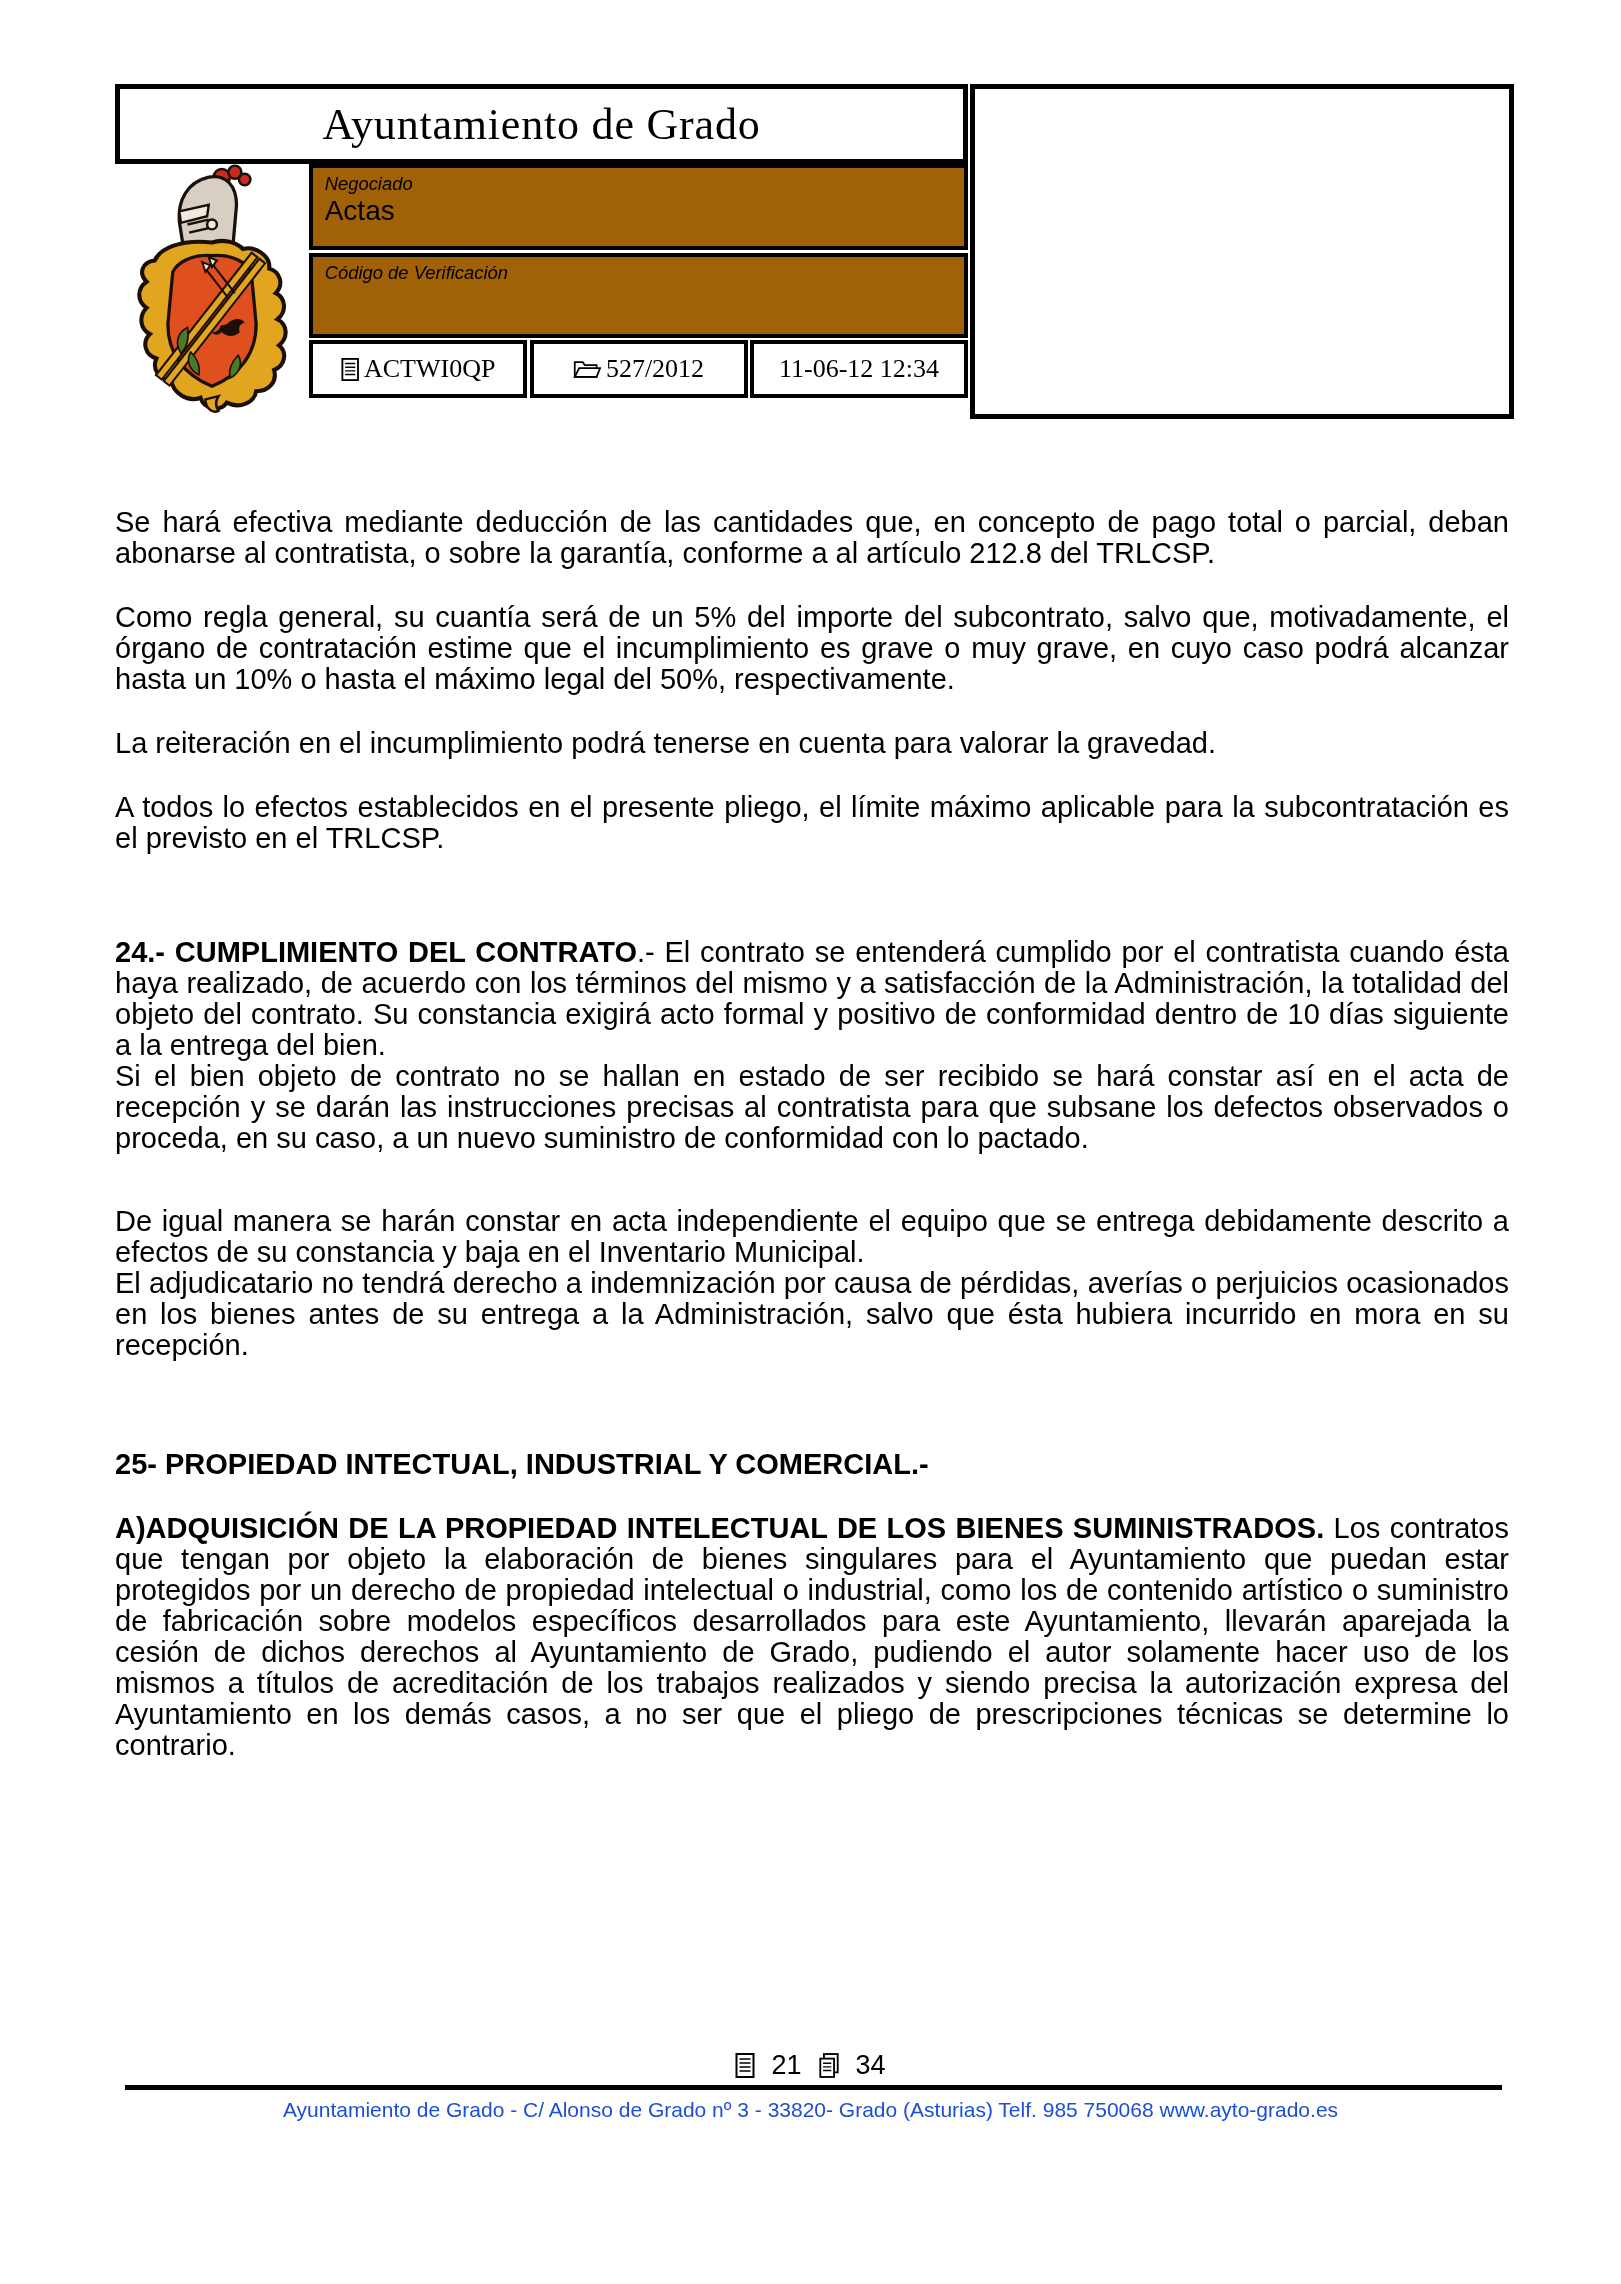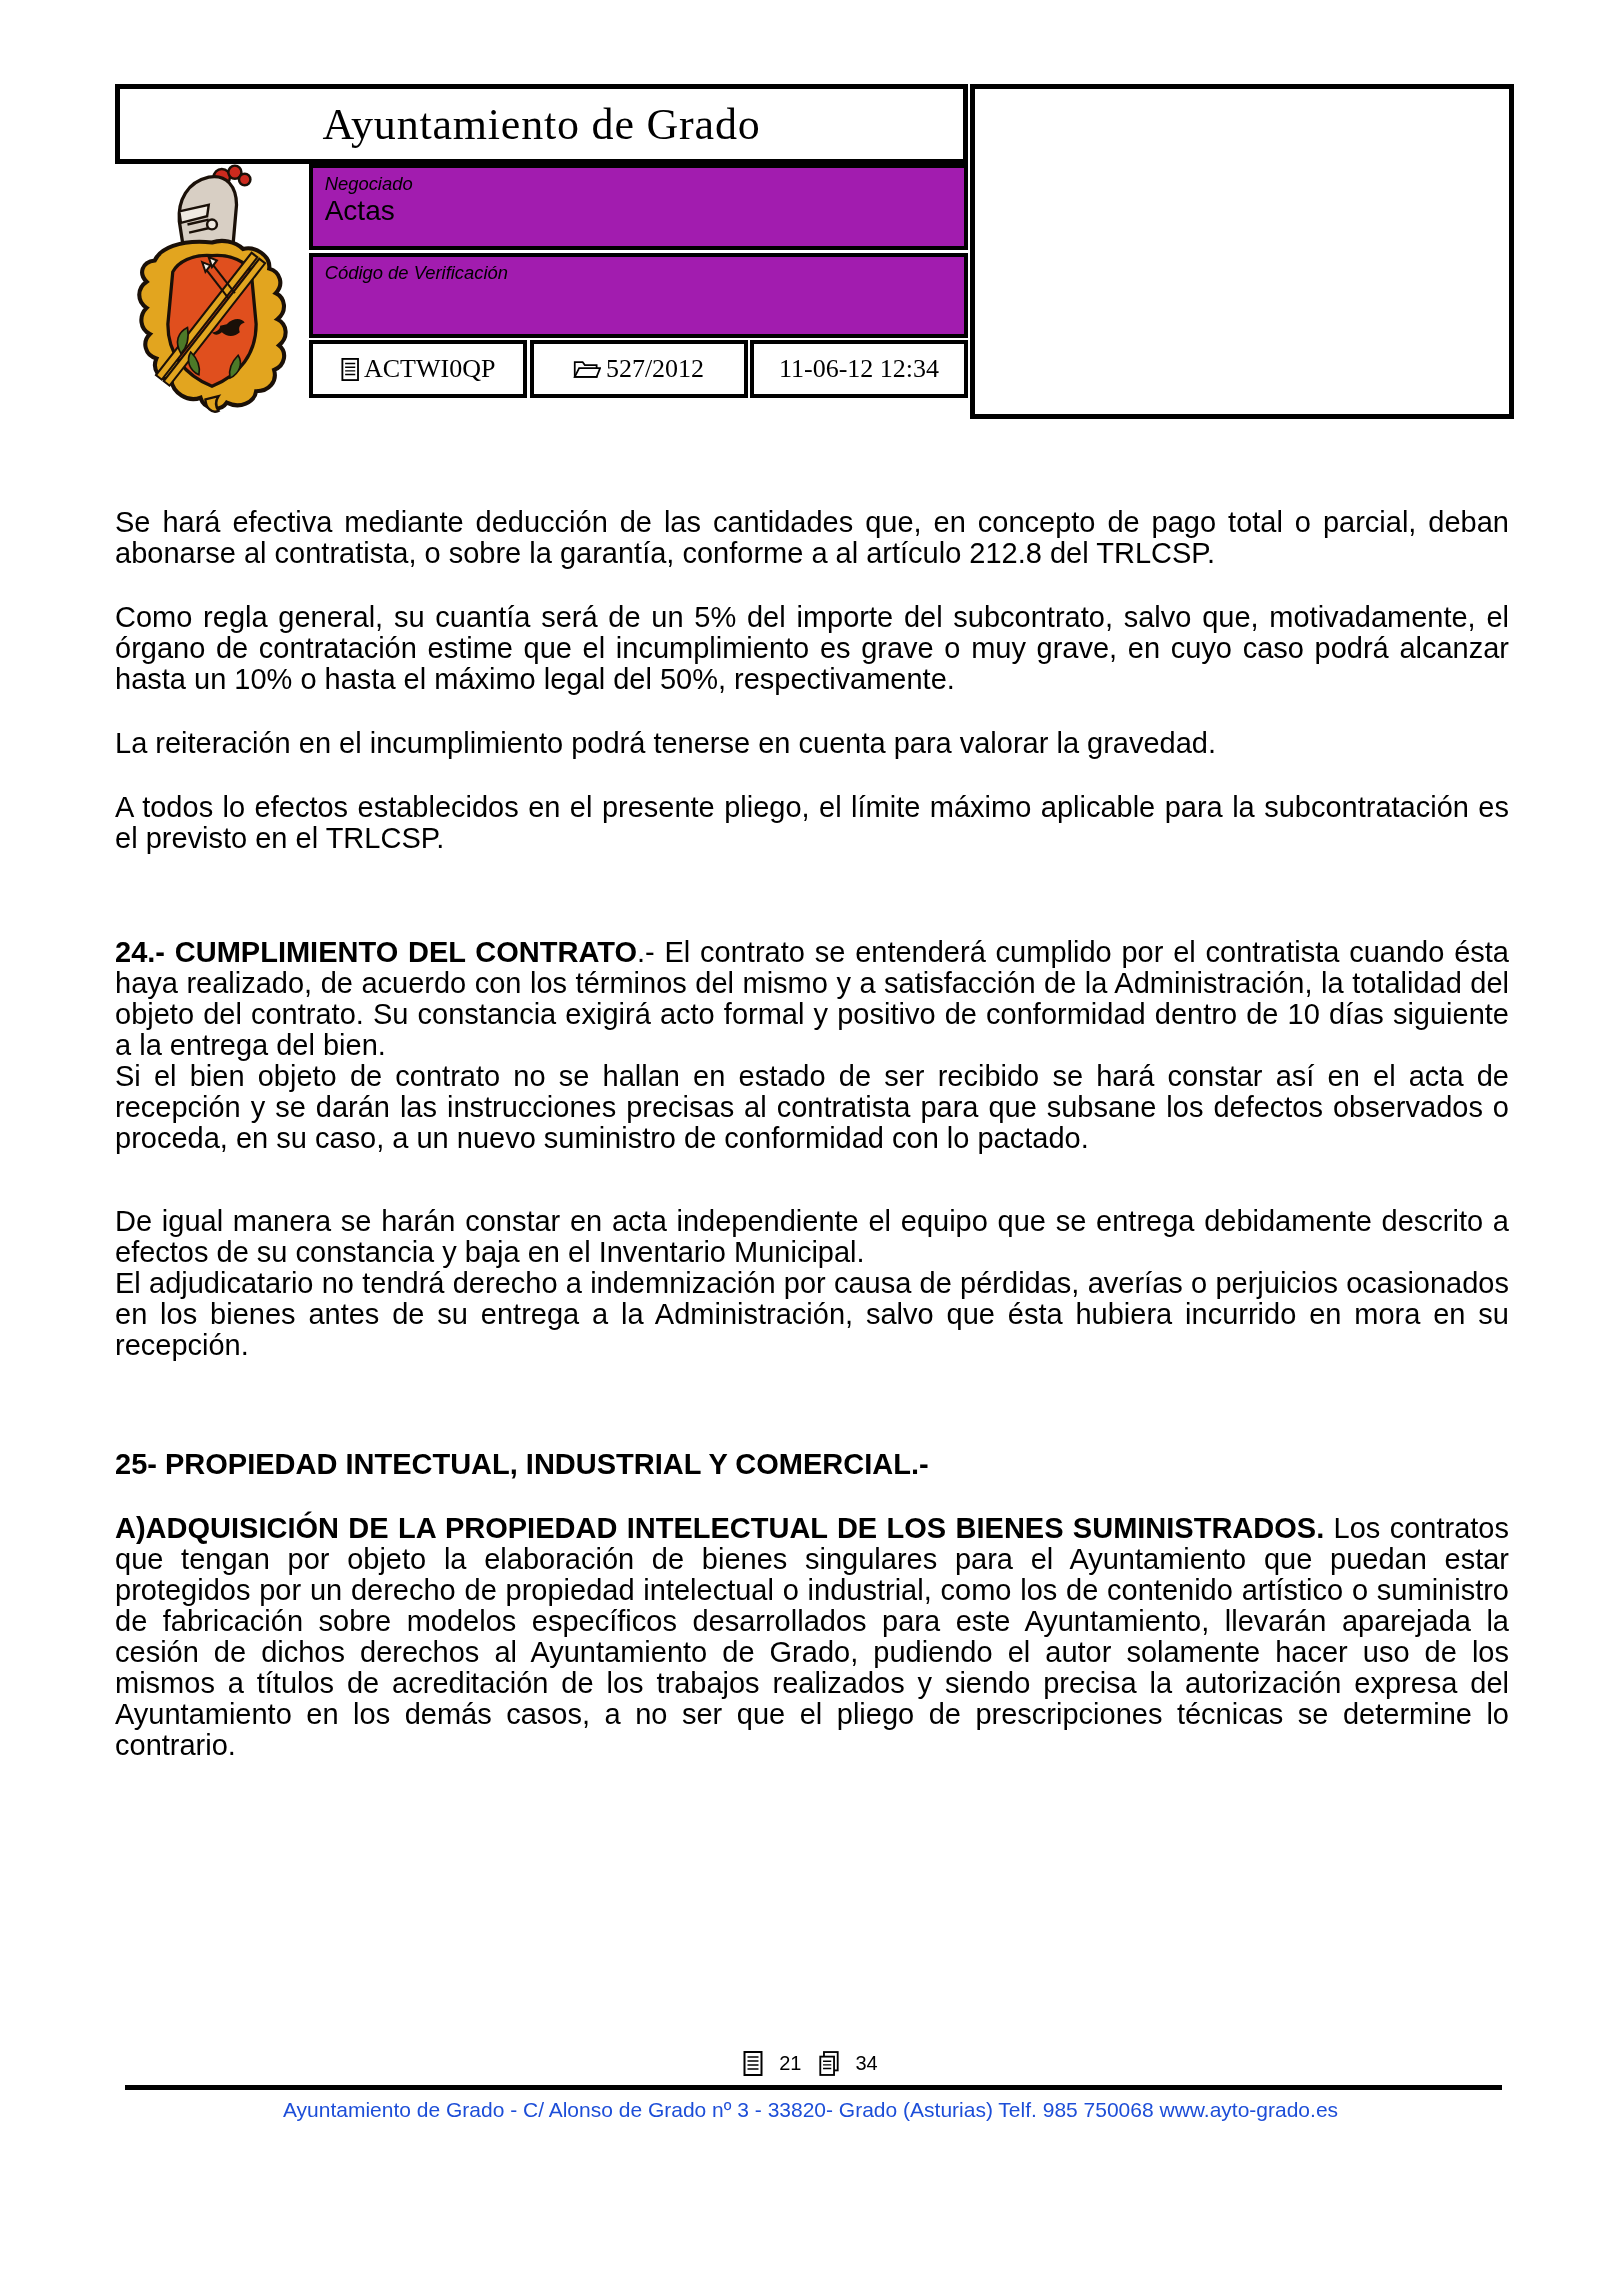--- a/index.html
+++ b/index.html
@@ -19,21 +19,21 @@
     box-sizing:border-box;height:80px;border:5.8px solid #000;
     display:flex;align-items:center;justify-content:center;
   }
   .title-box span{
     font-family:"Liberation Serif",serif;
     font-size:44px;letter-spacing:0.8px;white-space:nowrap;
   }
   .header-left-bottom{display:flex;height:255px;}
   .logo-col{width:194px;flex:0 0 auto;display:flex;justify-content:center;}
   .fields-col{flex:1;display:flex;flex-direction:column;}
-  .cell{box-sizing:border-box;border:4.2px solid #000;background:#a21caf;}
+  .cell{box-sizing:border-box;border:4.2px solid #000;background:#a16207;}
   .cell-negociado{height:86px;padding:5px 11.7px;}
   .cell-codigo{height:85px;margin-top:2.5px;padding:5px 11.7px;}
   .cell-label{font-style:italic;font-size:18.4px;line-height:22px;}
   .cell-value{font-size:28px;line-height:28px;margin-top:1.7px;}
   .bottom-row{display:flex;margin-top:2.5px;height:58px;}
   .bottom-cell{
     box-sizing:border-box;border:4.2px solid #000;flex:1;
     display:flex;align-items:center;justify-content:center;gap:5px;
     font-family:"Liberation Serif",serif;font-size:26px;white-space:nowrap;
   }
@@ -52,21 +52,21 @@
   .p-gap{margin-top:33px;}
   .p-gap-md{margin-top:52px;}
   .p-gap-lg{margin-top:83px;}
   .p-gap-xl{margin-top:88px;}
   .b{font-weight:bold;}
 
   
   .page-indicator{
     position:absolute;top:2050px;left:0;width:100%;
     display:flex;align-items:center;justify-content:center;gap:16px;
-    font-size:20px;
+    font-size:27px;
   }
   .footer-rule{position:absolute;top:2085px;left:125px;width:1377px;height:5px;background:#000;}
   .footer-address{
     position:absolute;top:2098px;left:0;width:100%;
     text-align:center;font-size:21px;color:#1d4ed8;
   }
 </style>
 </head>
 <body>
 

